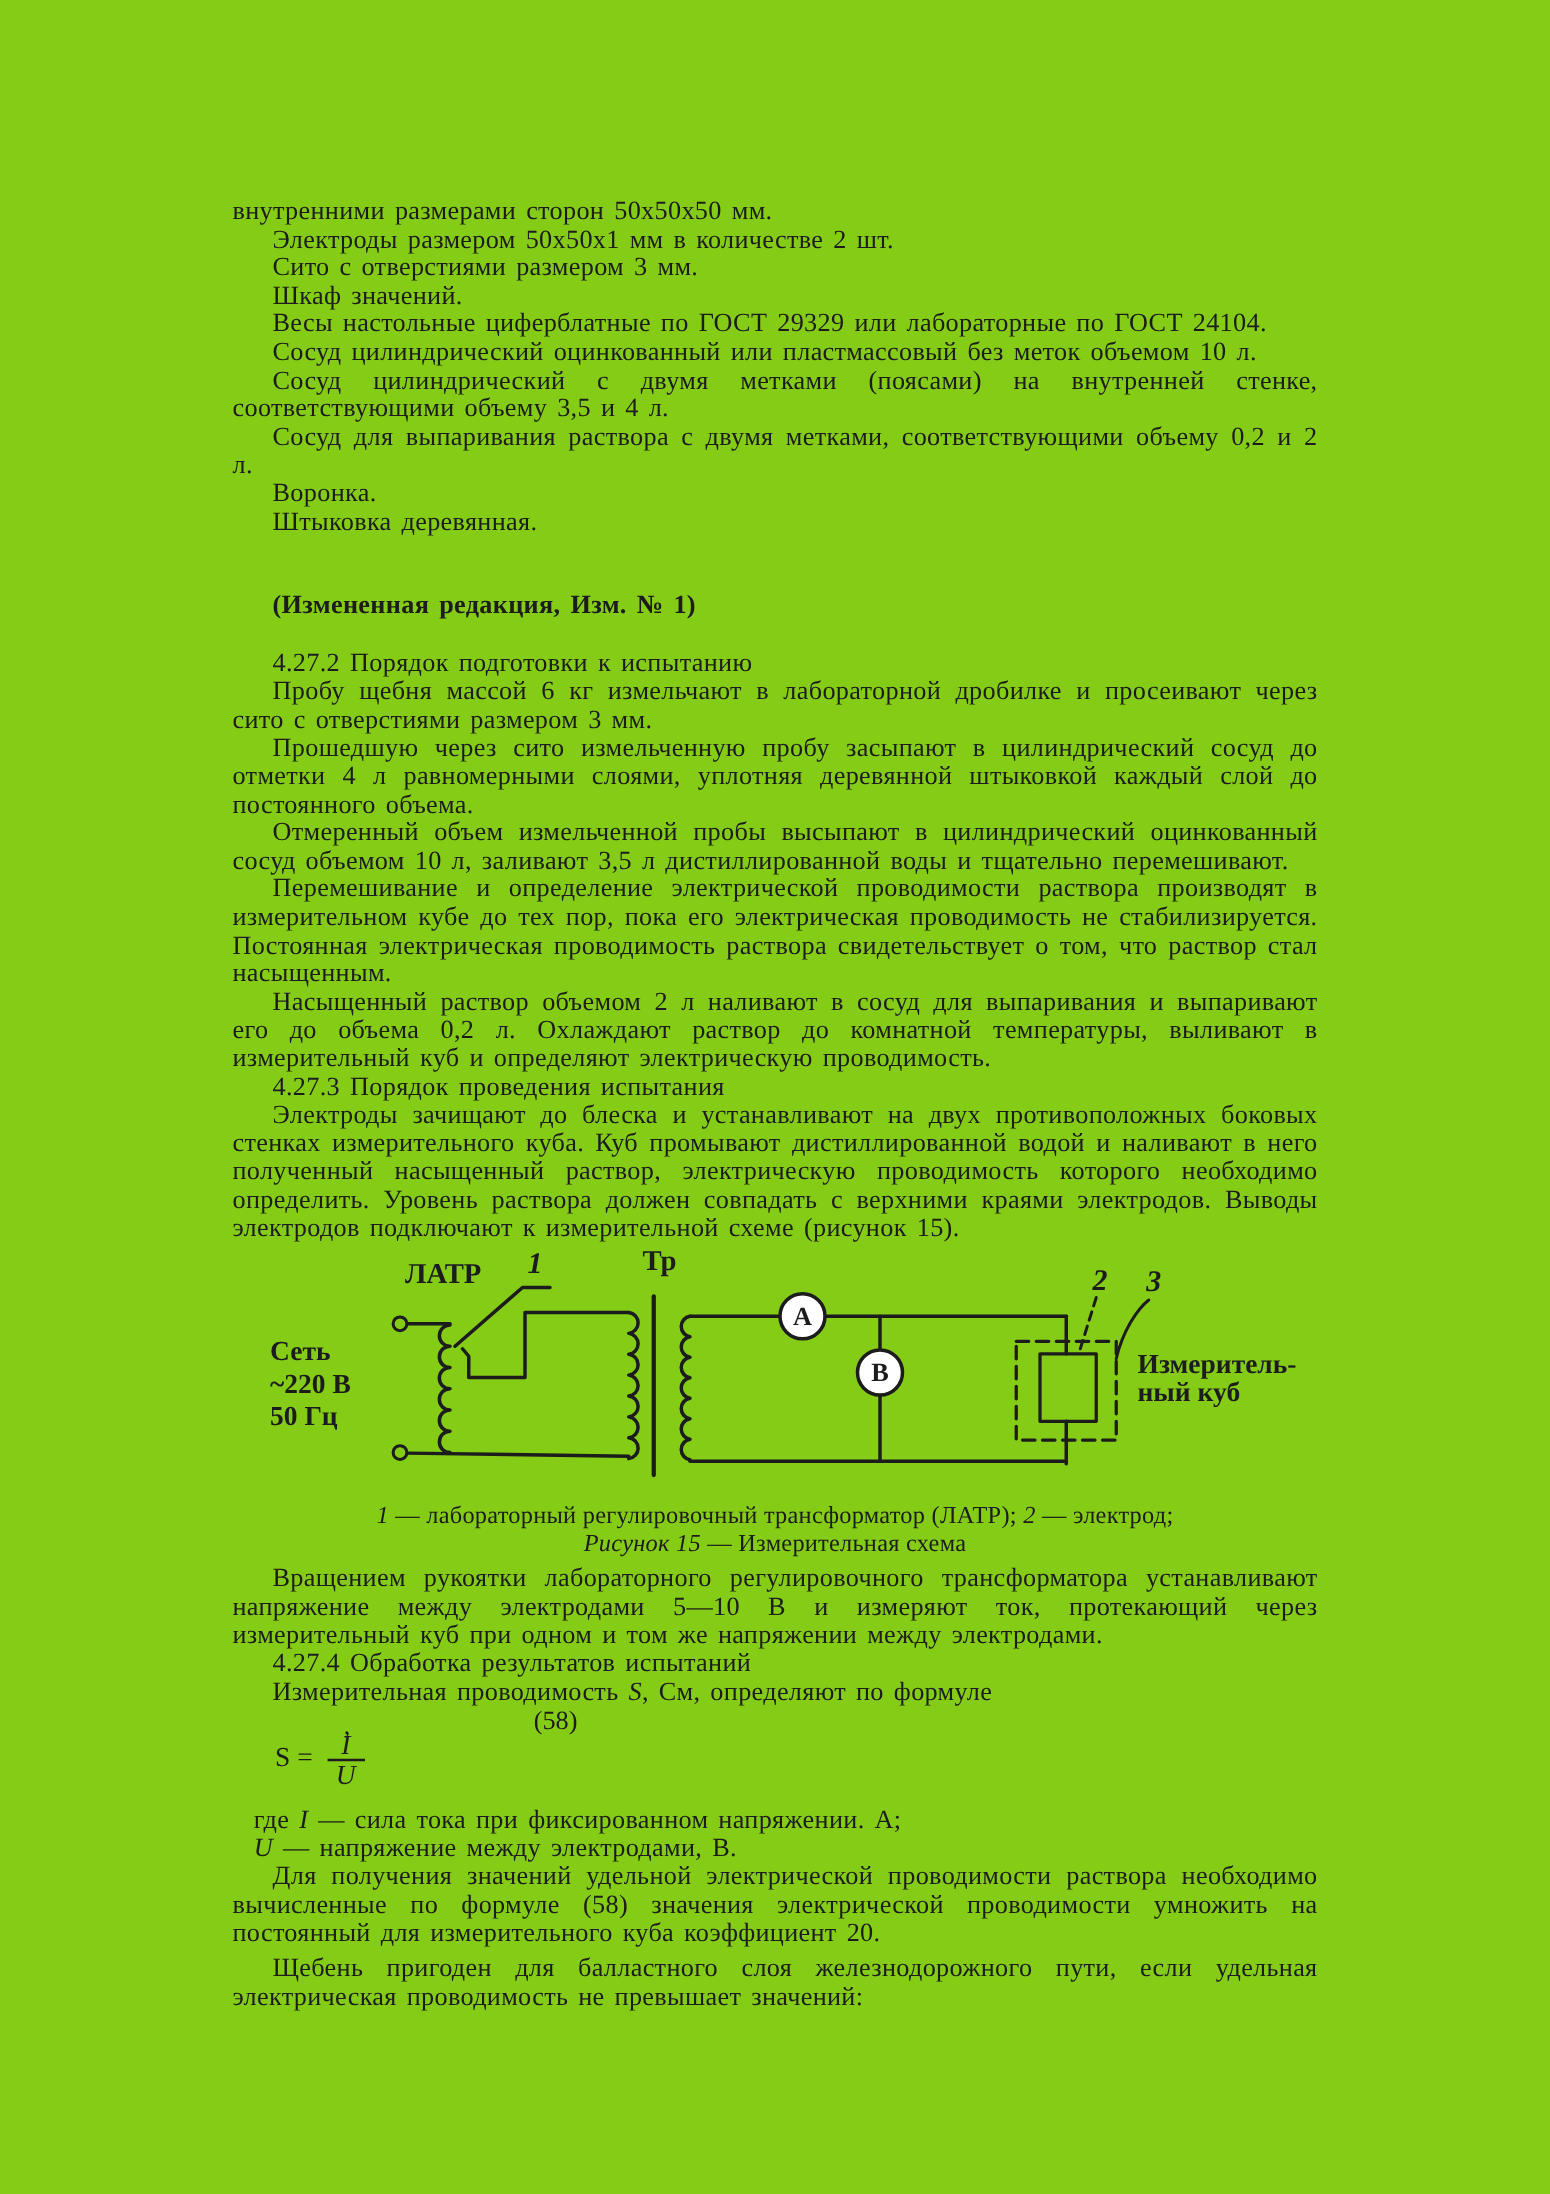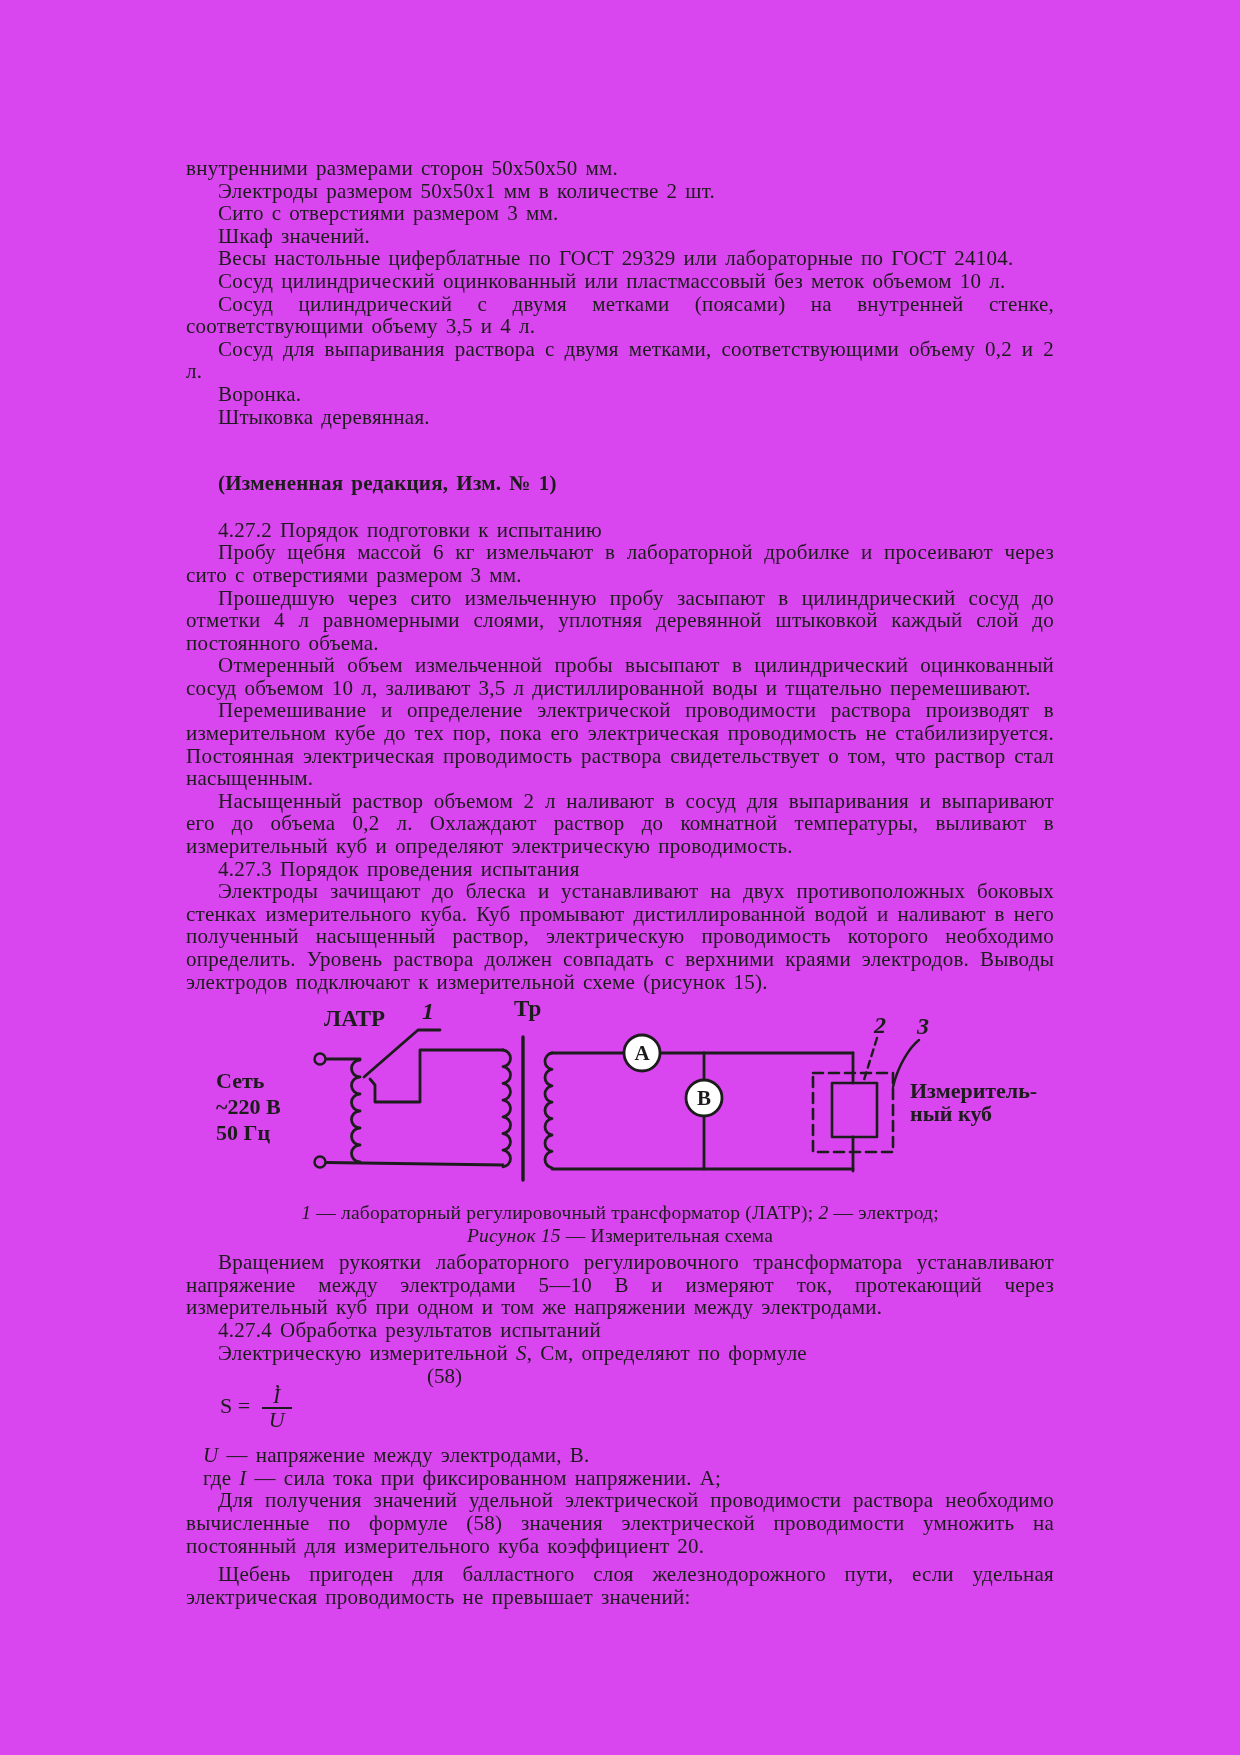--- a/index.html
+++ b/index.html
@@ -1,20 +1,20 @@
 <!DOCTYPE html>
 <html><head>
 <meta charset="utf-8">
 <style>
   * { margin:0; padding:0; box-sizing:border-box; }
   html,body { background:#e8e8e8; }
   .page {
     position:relative;
     width:1240px; height:1755px;
-    background:#d946ef;
+    background:#84cc16;
     color:#1c1c1c;
     font-family:"Liberation Serif", serif;
     font-size:21px;
     overflow:hidden;
     margin:0 auto;
   }
   .content {
     position:absolute;
     left:186px; top:0;
     width:868px;
@@ -172,28 +172,28 @@
     </div>
 
     <div class="caption">
       <div><span class="it">1</span><span> — лабораторный регулировочный трансформатор (ЛАТР); </span><span class="it">2</span><span> — электрод;</span></div>
       <div><span class="it">Рисунок 15</span><span> — Измерительная схема</span></div>
     </div>
 
     <p class="line ind para-after-fig">Вращением рукоятки лабораторного регулировочного трансформатора устанавливают напряжение между электродами 5—10 В и измеряют ток, протекающий через измерительный куб при одном и том же напряжении между электродами.</p>
     <p class="line ind">4.27.4 Обработка результатов испытаний</p>
 
-    <p class="line ind"><span>Электрическую измерительной </span><span class="it">S</span><span>, См, определяют по формуле</span></p>
+    <p class="line ind"><span>Измерительная проводимость </span><span class="it">S</span><span>, См, определяют по формуле</span></p>
 
     <div class="formula">
       <span class="f-abs f-comma">,</span>
       <span class="f-abs f-number">(58)</span>
       <span class="f-abs f-expr"><span>S</span><span> = </span><span class="frac"><span class="num">I</span><span class="den">U</span></span></span>
     </div>
 
+    <p class="line where"><span>где </span><span class="it">I</span><span> — сила тока при фиксированном напряжении. А;</span></p>
     <p class="line where"><span class="it">U</span><span> — напряжение между электродами, В.</span></p>
-    <p class="line where"><span>где </span><span class="it">I</span><span> — сила тока при фиксированном напряжении. А;</span></p>
 
     <p class="line ind">Для получения значений удельной электрической проводимости раствора необходимо вычисленные по формуле (58) значения электрической проводимости умножить на постоянный для измерительного куба коэффициент 20.</p>
     <p class="line ind gap-final">Щебень пригоден для балластного слоя железнодорожного пути, если удельная электрическая проводимость не превышает значений:</p>
 
   </div>
 </div>
 
 </body></html>

